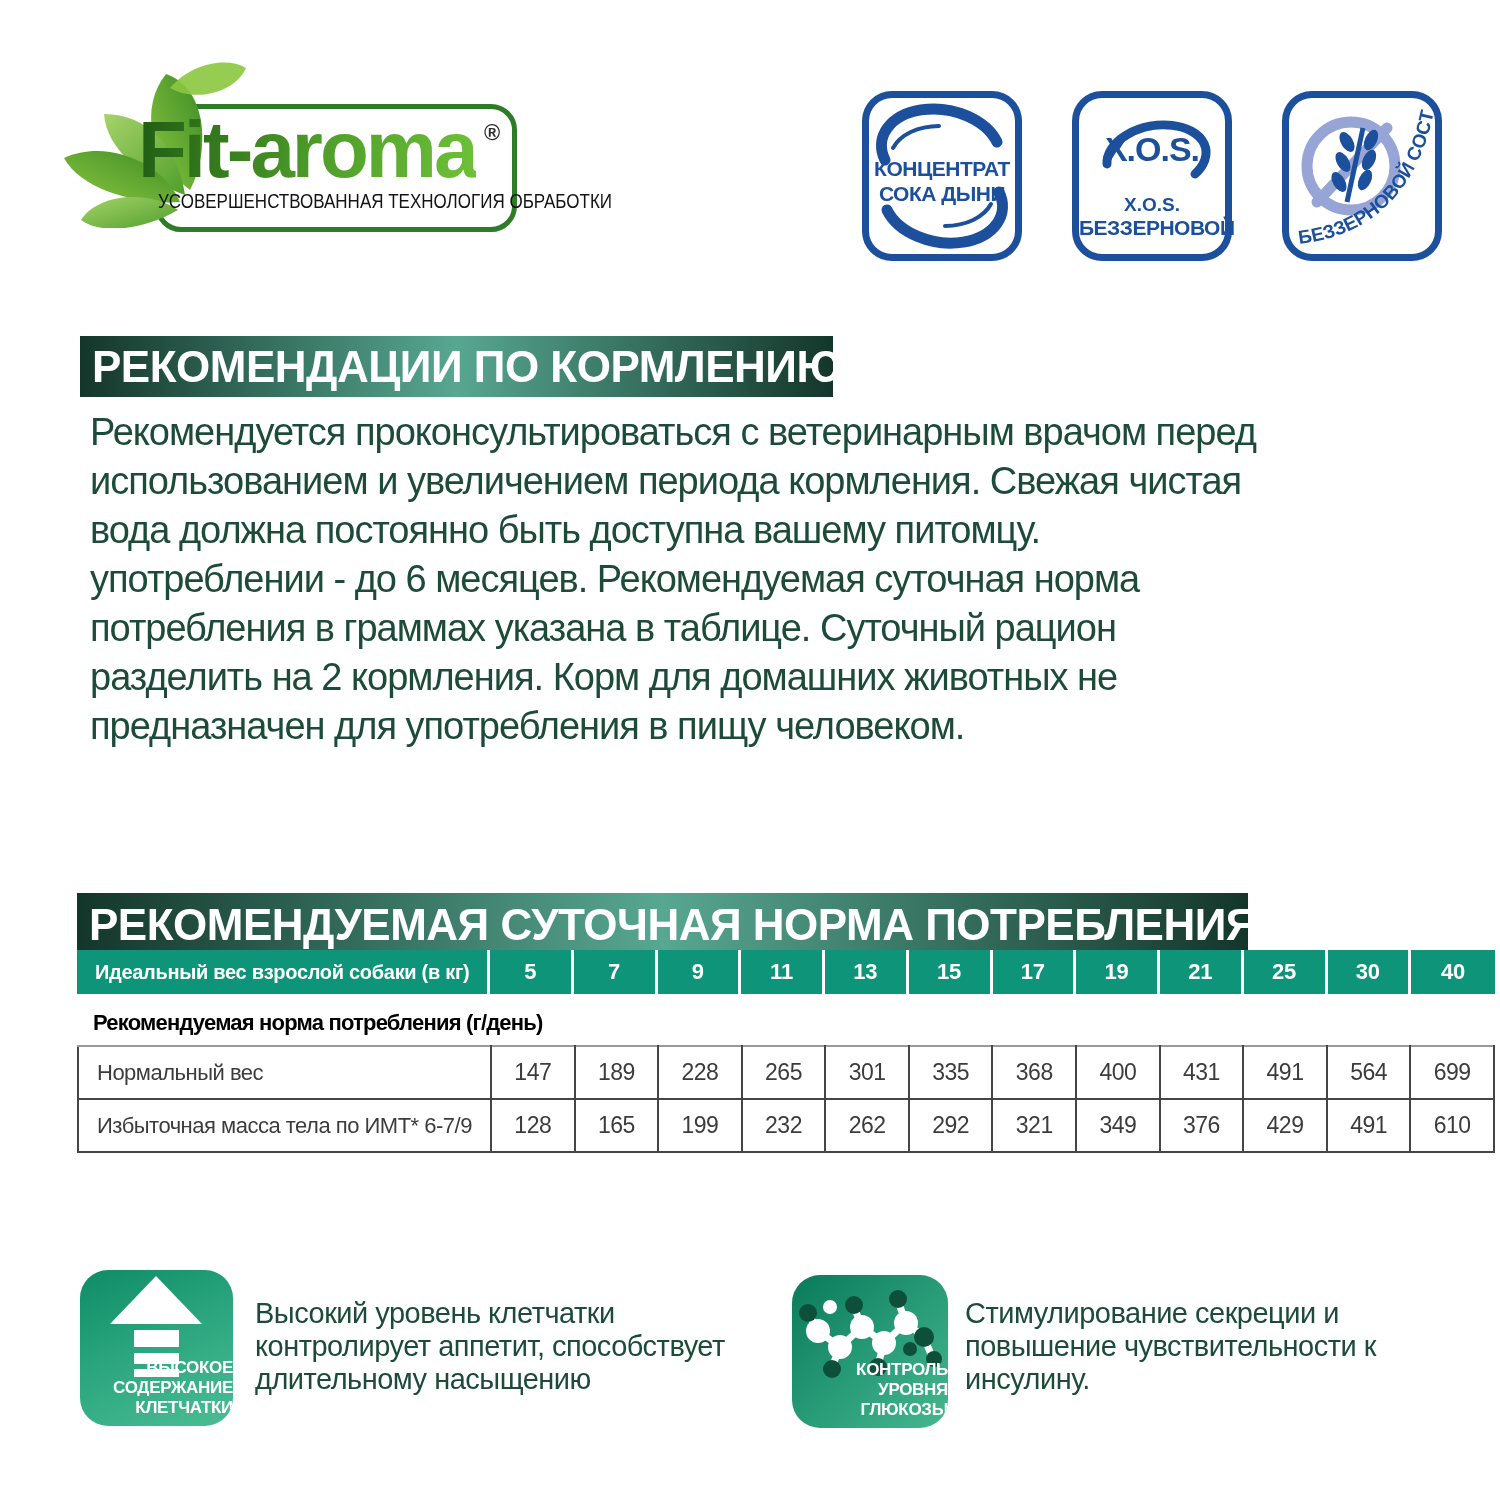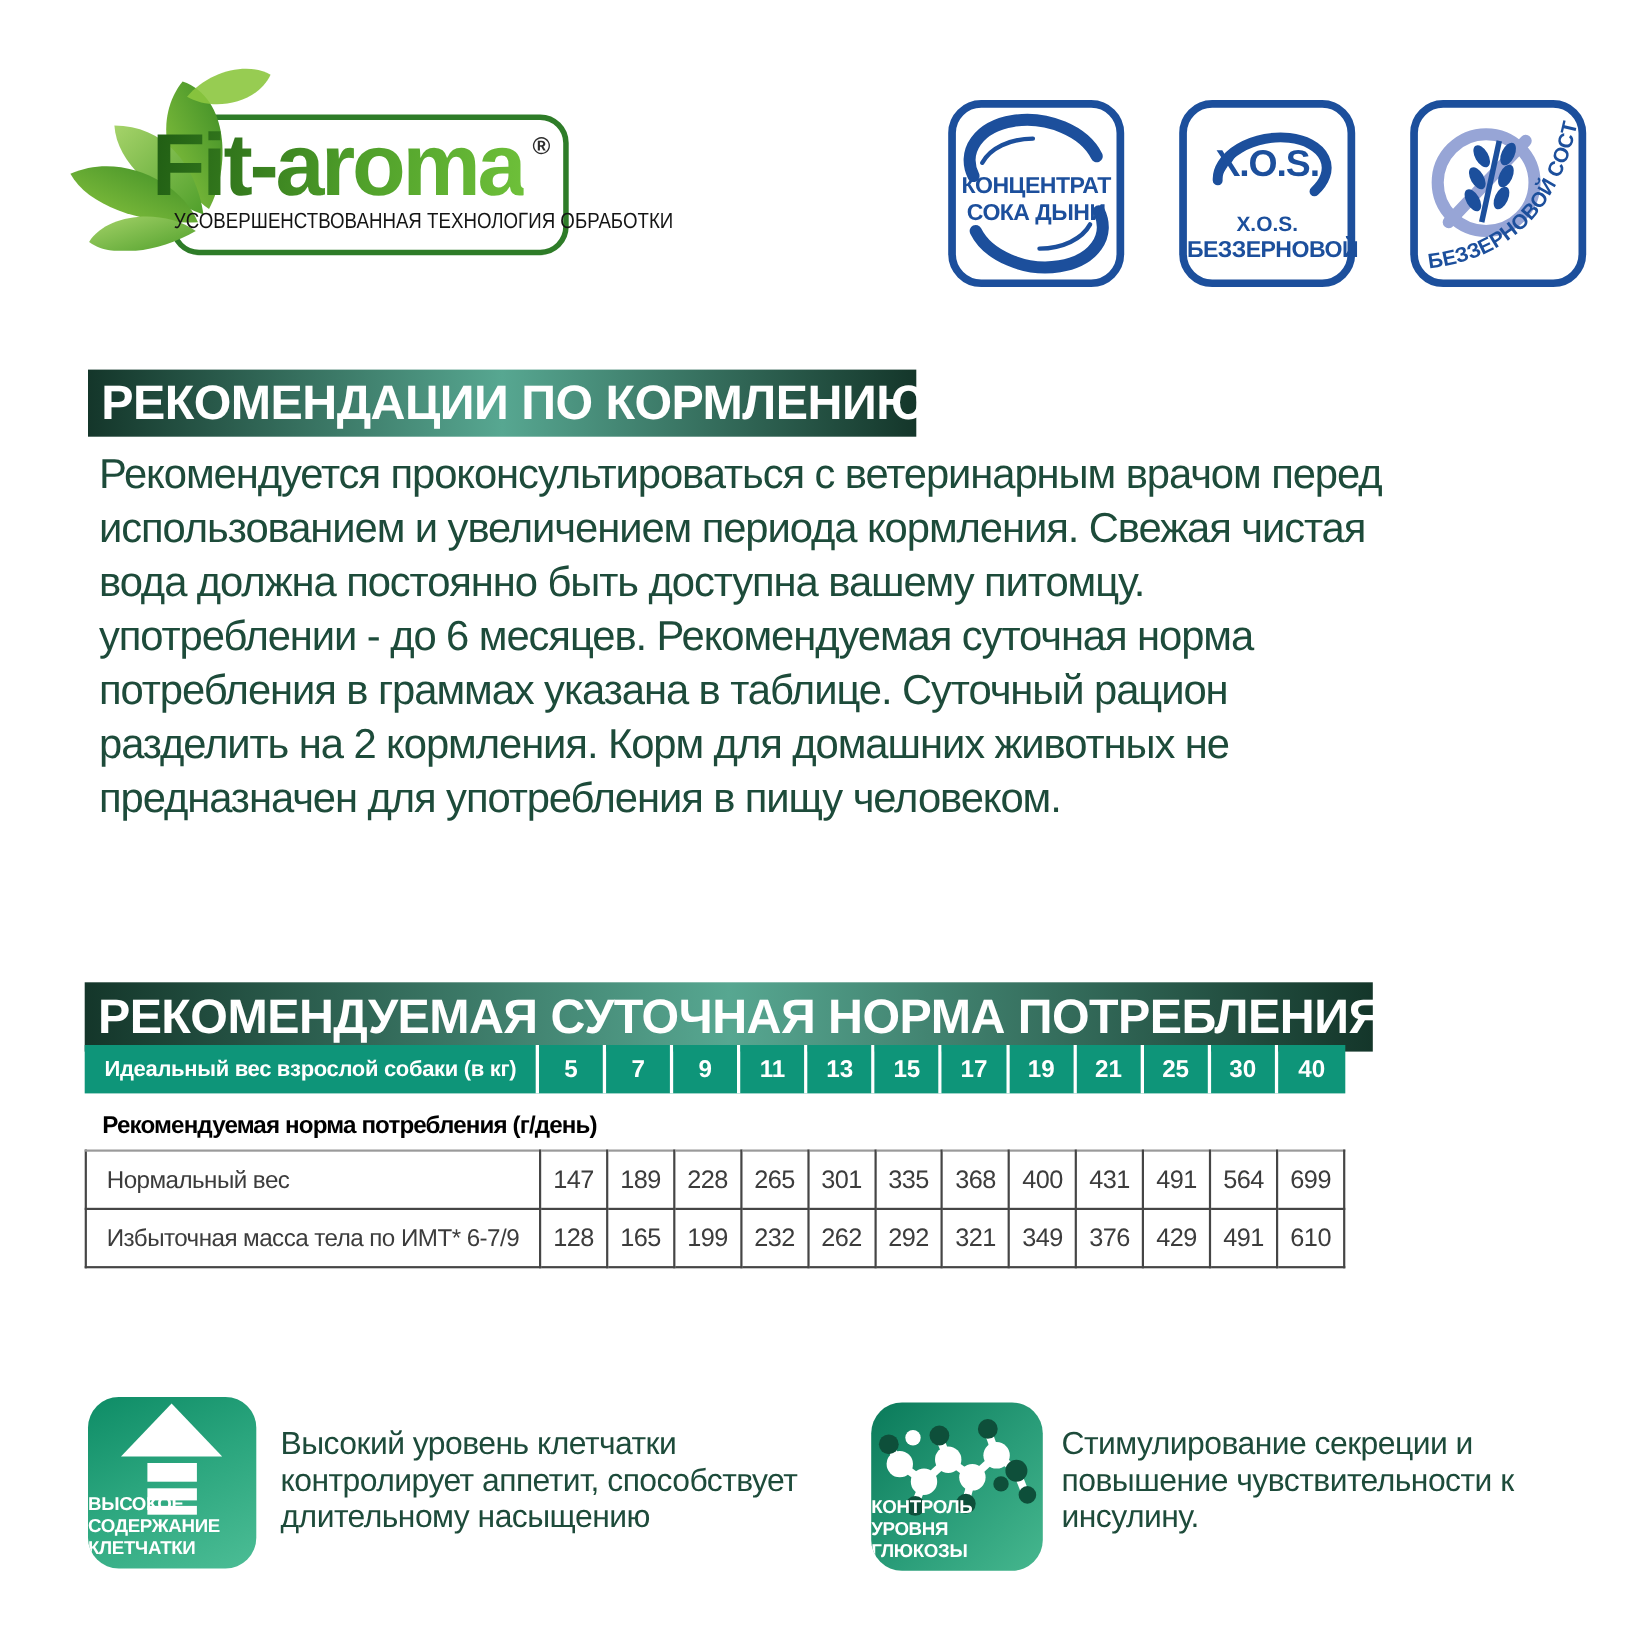--- a/index.html
+++ b/index.html
@@ -38,40 +38,40 @@
        background:linear-gradient(90deg,#14362a 0%,#57a791 50%,#14362a 100%);white-space:nowrap;}
   .bar1{left:80px;top:336px;width:753px;height:61px;}
   .bar2{left:77px;top:860px;width:1171px;height:63px;margin-top:33px;}
 
   
   .para{left:90px;top:408px;width:1360px;font-size:38px;line-height:49px;
         color:#1d4b3a;letter-spacing:-1px;}
 
   
   .tablezone{left:77px;top:950px;width:1346px;}
-  table{border-spacing:0;table-layout:fixed;width:1146px;}
+  table{border-spacing:0;table-layout:fixed;width:1418px;}
   .thead td{background:#0e9579;color:#fff;font-weight:bold;height:42px;
             border-right:3px solid #fff;text-align:center;font-size:22px;}
   .thead td:last-child{border-right:none;}
   .thead td.lbl{text-align:left;padding-left:18px;font-size:20px;letter-spacing:-0.3px;}
   .subheader{margin:16px 0 9px 16px;font-weight:bold;font-size:22px;color:#000;
              letter-spacing:-0.8px;}
   .dtable{border-collapse:collapse;}
   .dtable td{border:2px solid #454545;height:49px;color:#3c3c3c;font-size:23px;
              text-align:center;letter-spacing:-0.5px;}
   .dtable tr:first-child td{border-top:2px solid #9a9a9a;margin-left:24px;}
   .dtable td.lbl{text-align:left;padding-left:18px;font-size:22px;}
 
   
   .ficon{border-radius:28px;overflow:hidden;}
   .ficon1{left:80px;top:1270px;width:153px;height:156px;
           background:linear-gradient(155deg,#0e8c66 0%,#2aa57d 45%,#4cbd95 100%);}
   .ficon2{left:792px;top:1275px;width:156px;height:153px;
           background:linear-gradient(135deg,#0a7a5a 0%,#2a9d79 55%,#46b78e 100%);}
-  .ficon .flabel{position:absolute;left:0;bottom:8px;width:100%;text-align:left;
+  .ficon .flabel{position:absolute;left:0;bottom:8px;width:100%;text-align:right;
                  color:#fff;font-weight:bold;font-size:17px;line-height:20px;letter-spacing:-0.3px;}
   .ftext{font-size:29px;line-height:33px;color:#1d4b3a;letter-spacing:-0.5px;}
   .ftext1{left:255px;top:1297px;width:540px;}
   .ftext2{left:965px;top:1297px;width:480px;}
 </style>
 </head>
 <body>
 
 <div class="abs logo-box"></div>
 <svg class="abs leaves" viewBox="0 0 250 200">

